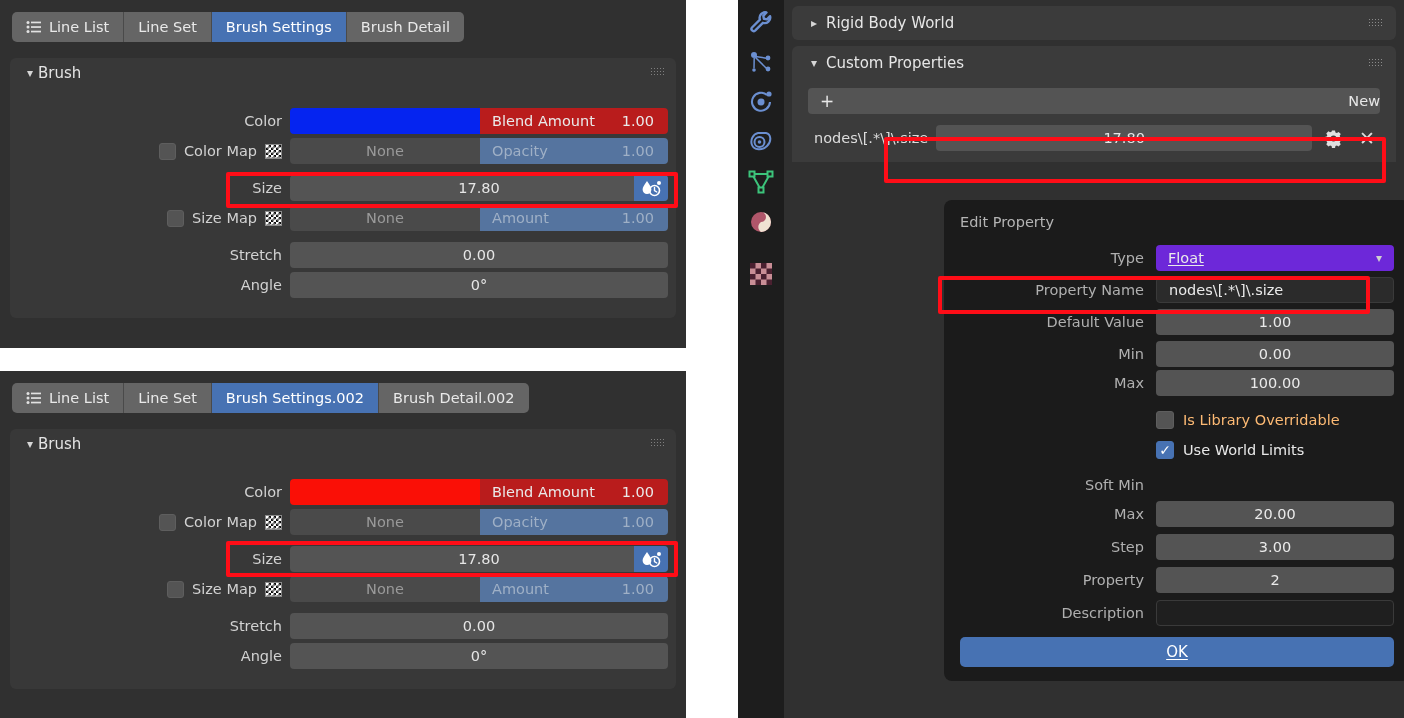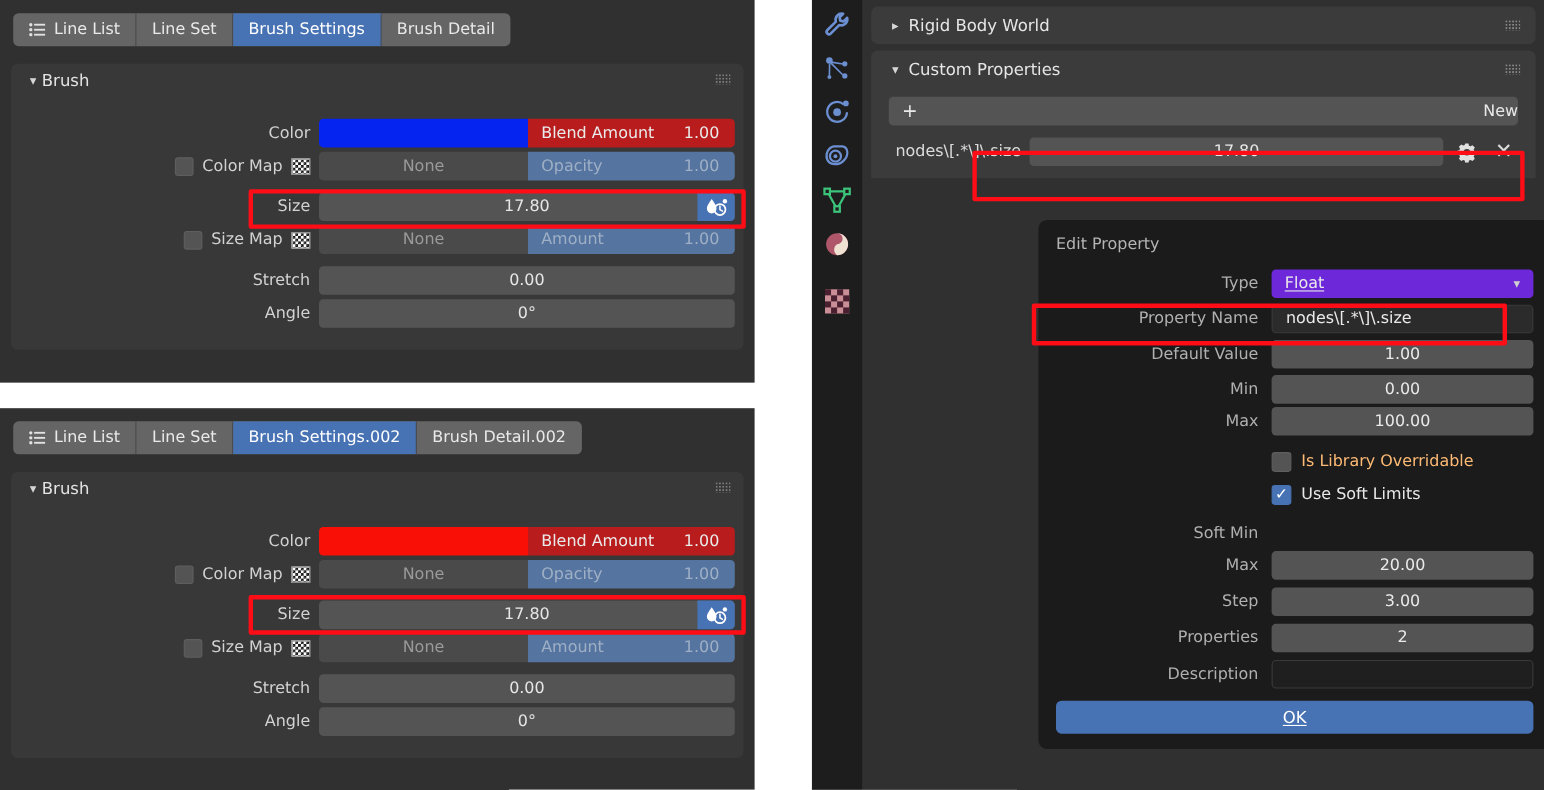--- a/index.html
+++ b/index.html
@@ -548,37 +548,37 @@
           <div class="el">Max</div>
           <div class="ev">100.00</div>
         </div>
 
         <div class="cbrow" style="margin-top:8px;">
           <span class="box"></span>
           <span class="cl">Is Library Overridable</span>
         </div>
         <div class="cbrow" style="margin-bottom:6px;">
           <span class="box on">✓</span>
-          <span class="cl on">Use Soft Limits</span>
+          <span class="cl on">Use World Limits</span>
         </div>
 
         <div class="eprow tight">
           <div class="el">Soft Min</div>
         </div>
         <div class="eprow">
           <div class="el">Max</div>
           <div class="ev">20.00</div>
         </div>
 
         <div class="eprow" style="margin-top:5px;">
           <div class="el">Step</div>
           <div class="ev">3.00</div>
         </div>
         <div class="eprow" style="margin-top:5px;">
-          <div class="el">Properties</div>
+          <div class="el">Property</div>
           <div class="ev">2</div>
         </div>
         <div class="eprow" style="margin-top:5px;">
           <div class="el">Description</div>
           <div class="ev empty"></div>
         </div>
 
         <div id="okbtn">
           <span class="ul1">OK</span>
         </div>

